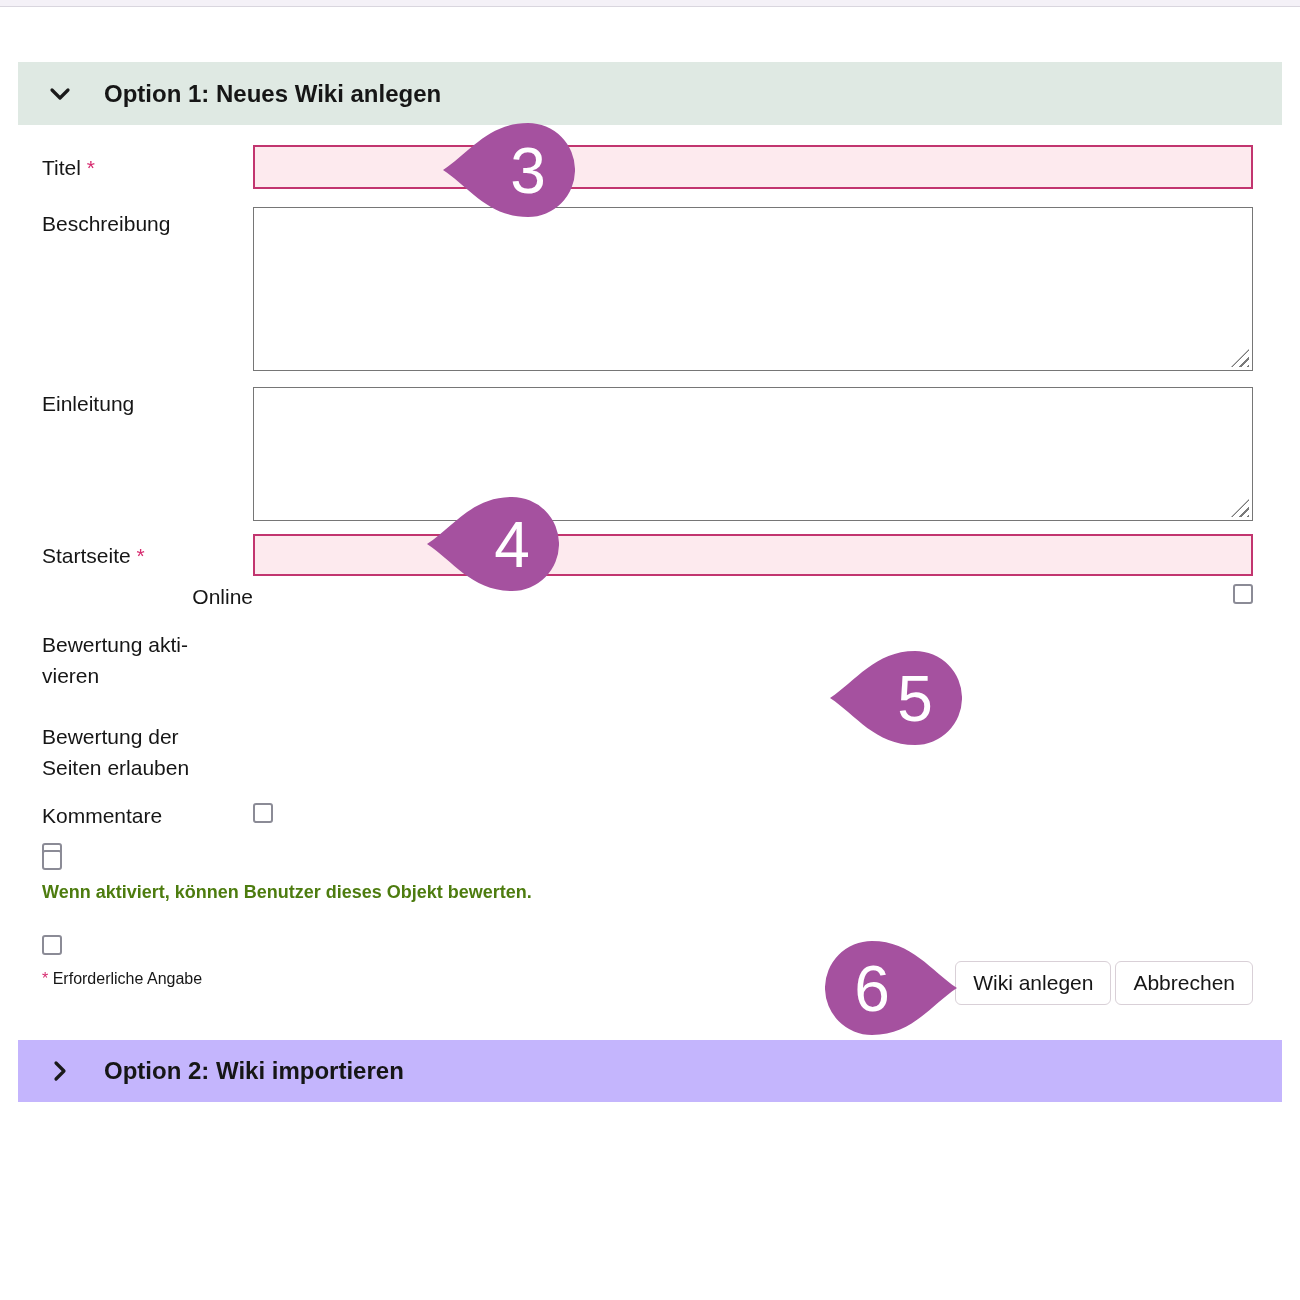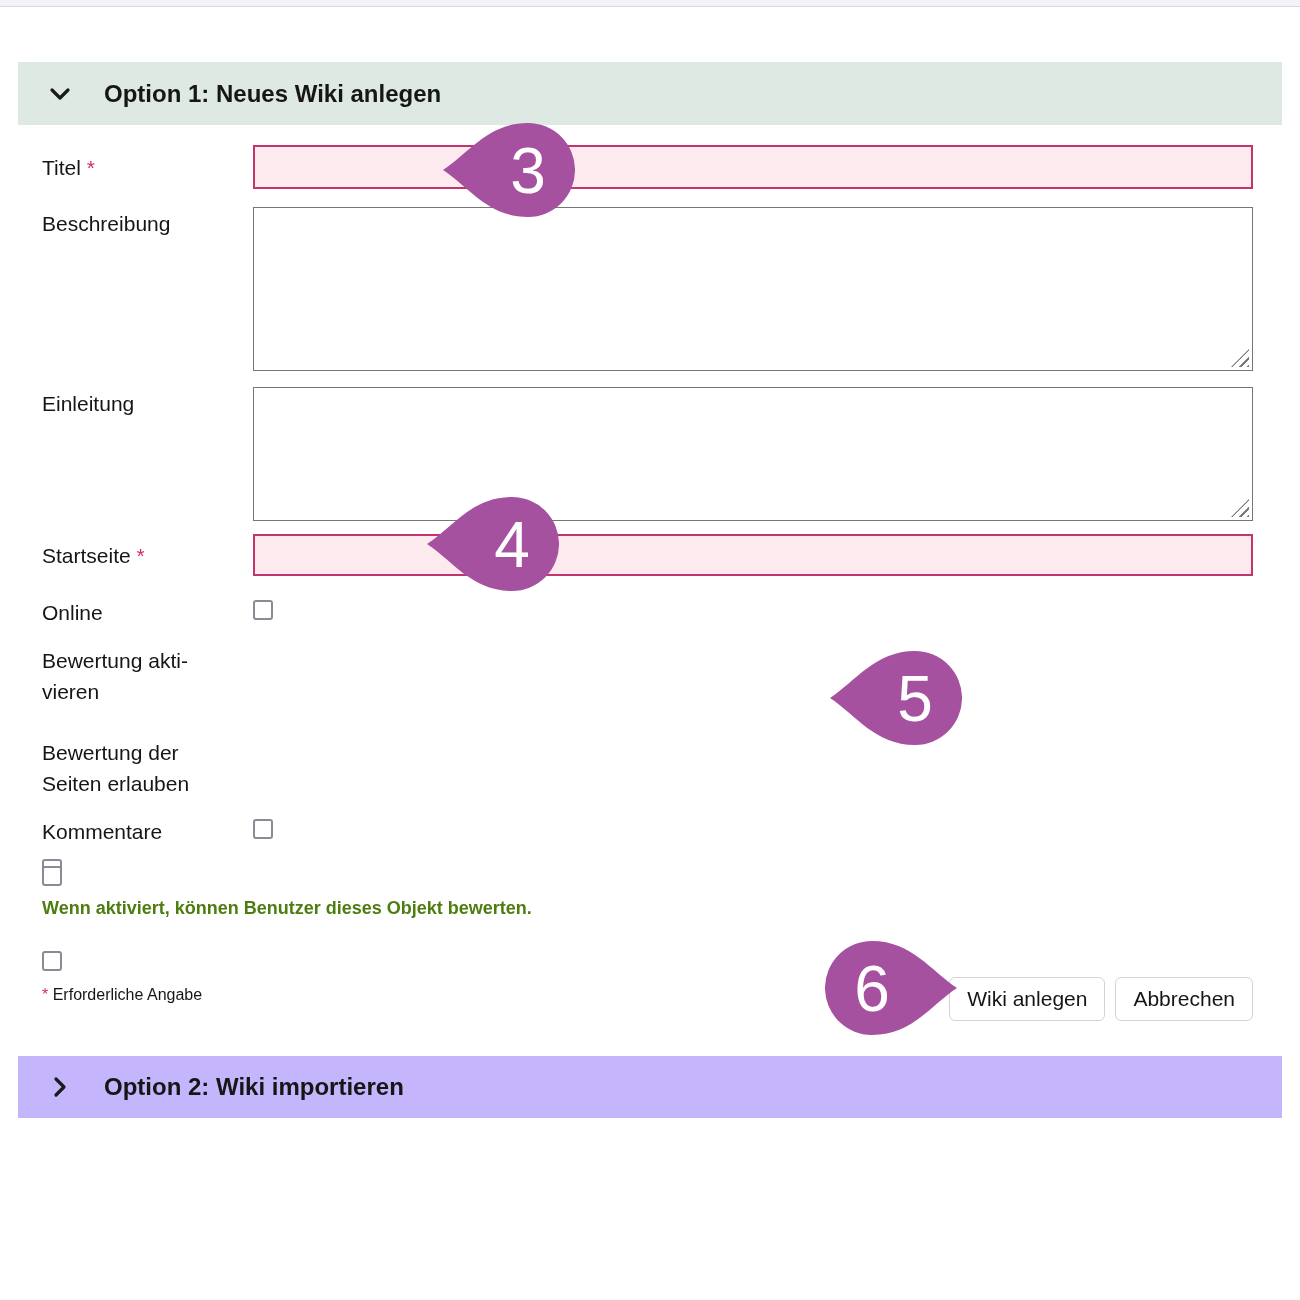--- a/index.html
+++ b/index.html
@@ -84,35 +84,35 @@
   .help-text {
     margin-top: 12px;
     font-size: 18px; line-height: 26px;
     white-space: pre-line;
     color: #4d7c0f;
     font-weight: bold;
   }
 
   .footer-row { display: flex; justify-content: space-between; align-items: flex-start; }
   .footnote { font-size: 16px; padding-top: 9px; }
-  .btn-group { display: flex; gap: 10px; }
+  .btn-group { display: flex; gap: 4px; }
   .btn {
     height: 44px; padding: 0 17px;
     background: #ffffff;
     border: 1px solid #d9d0d7;
     border-radius: 6px;
     font-size: 21px; color: #161616;
     font-family: inherit;
     cursor: pointer;
   }
 
   
   .mt11 { margin-top: 18px; } .mt13 { margin-top: 13px; }
   .mt16 { margin-top: 16px; } .mt17 { margin-top: 17px; }
-  .mt20 { margin-top: 20px; } .mt27 { margin-top: 27px; }
+  .mt20 { margin-top: 4px; text-align: right; } .mt27 { margin-top: 27px; }
   .mt30 { margin-top: 30px; }
   .h31 { height: 31px; } .h62 { height: 62px; flex-direction: column; } .h88 { height: 88px; }
   .ta-beschreibung { height: 164px; }
   .ta-einleitung { height: 134px; }
 
   .marker { position: absolute; z-index: 10; pointer-events: none; }
   .marker text {
     font-family: "Liberation Sans", "DejaVu Sans", sans-serif;
     font-size: 64px; fill: #ffffff;
   }

